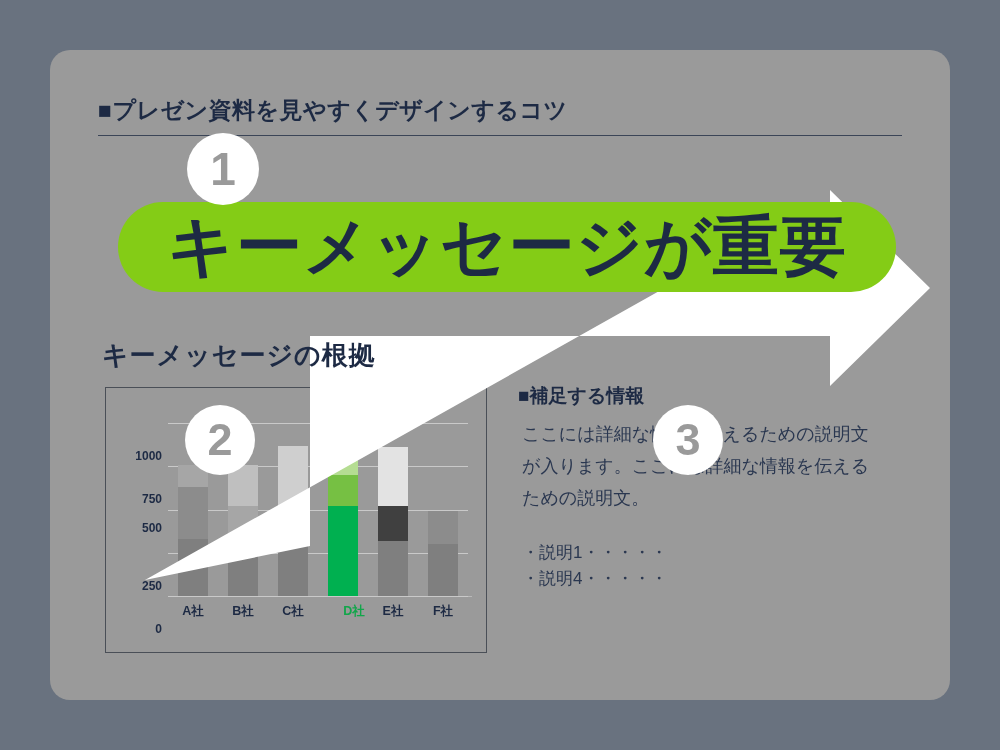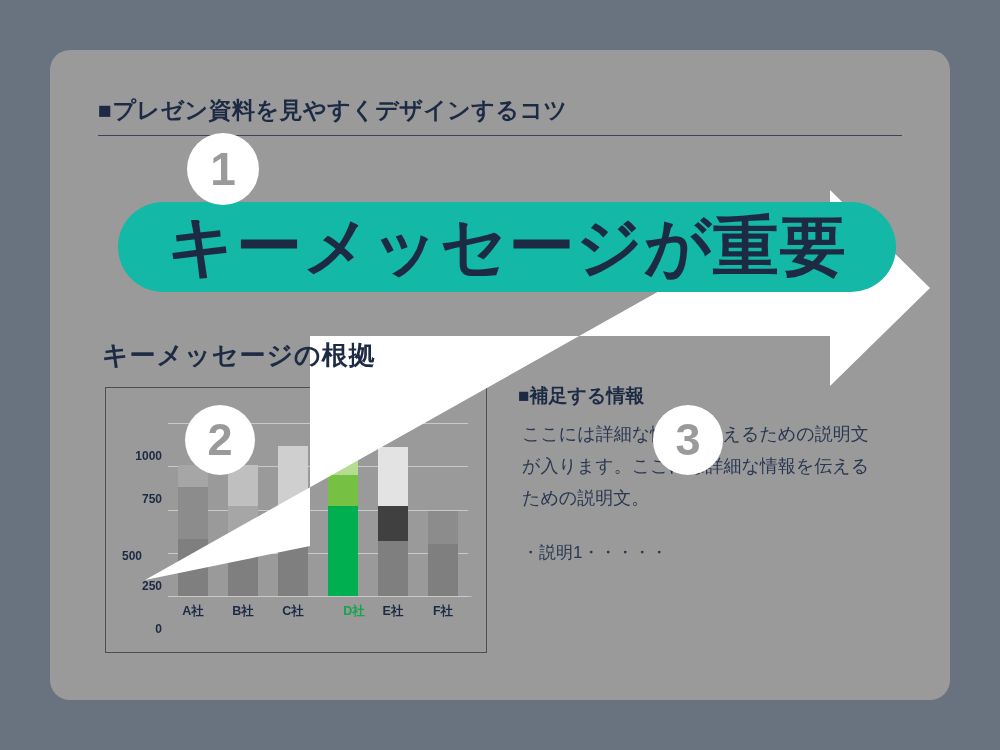--- a/index.html
+++ b/index.html
@@ -47,21 +47,21 @@
     border-top: 1.5px solid #3b4557;
   }
 
   
   #key-banner {
     position: absolute;
     left: 68px;
     top: 152px;
     width: 778px;
     height: 90px;
-    background: #14b8a6;
+    background: #84cc16;
     border-radius: 45px;
     z-index: 4;
     text-align: center;
   }
   #key-banner-text {
     position: absolute;
     left: 0;
     top: 0;
     width: 778px;
     height: 90px;
@@ -241,21 +241,21 @@
   <div id="header-rule"></div>
 
   <div id="chart-panel">
     <div id="chart-plot">
       <div id="x-axis-line"></div>
     <div class="grid-line" style="top: 190px;"></div>
         <div class="axis-tick-label" style="top: 190px;">0</div>
         <div class="grid-line" style="top: 146.818px;"></div>
         <div class="axis-tick-label" style="top: 146.818px;">250</div>
         <div class="grid-line" style="top: 103.636px;"></div>
-        <div class="axis-tick-label" style="top: 117px; text-align: center;">500</div>
+        <div class="axis-tick-label" style="top: 89px;">500</div>
         <div class="grid-line" style="top: 60.4545px;"></div>
         <div class="axis-tick-label" style="top: 60.4545px;">750</div>
         <div class="grid-line" style="top: 17.2727px;"></div>
         <div class="axis-tick-label" style="top: 17.2727px;">1000</div>
         <div class="bar-col" style="left: 10px; height: 131.273px;">
           <div class="bar-seg" style="height: 57px; bottom: 0px; background: rgb(127, 127, 127);"></div>
           <div class="bar-seg" style="height: 51.8182px; bottom: 57px; background: rgb(140, 140, 140);"></div>
           <div class="bar-seg" style="height: 22.4545px; bottom: 108.818px; background: rgb(166, 166, 166);"></div>
         </div>
         <div class="cat-label" style="left: -1px; text-align: center;">A社</div>
@@ -289,20 +289,21 @@
         <div class="cat-label" style="left: 249px;">F社</div>
       </div>
   </div>
 
   <div id="evidence-heading">キーメッセージの根拠</div>
 
   <div id="supplement-heading">■補足する情報</div>
   <div id="supplement-body">ここには詳細な情報を伝えるための説明文が入ります。ここには詳細な情報を伝えるための説明文。</div>
   <ul id="bullet-list">
       <li>・説明1・・・・・</li>
+      <li>・説明4・・・・・</li>
     </ul>
 
   <svg id="growth-arrow" viewBox="0 0 900 650" preserveAspectRatio="none">
     <path d="M 95,530 L 700,190 L 780,190 L 780,140 L 880,238 L 780,336 L 780,286 L 260,286 L 260,496 Z" fill="#ffffff"></path>
   </svg>
 
   <div id="key-banner">
     <div id="key-banner-text">キーメッセージが重要</div>
   </div>
 

